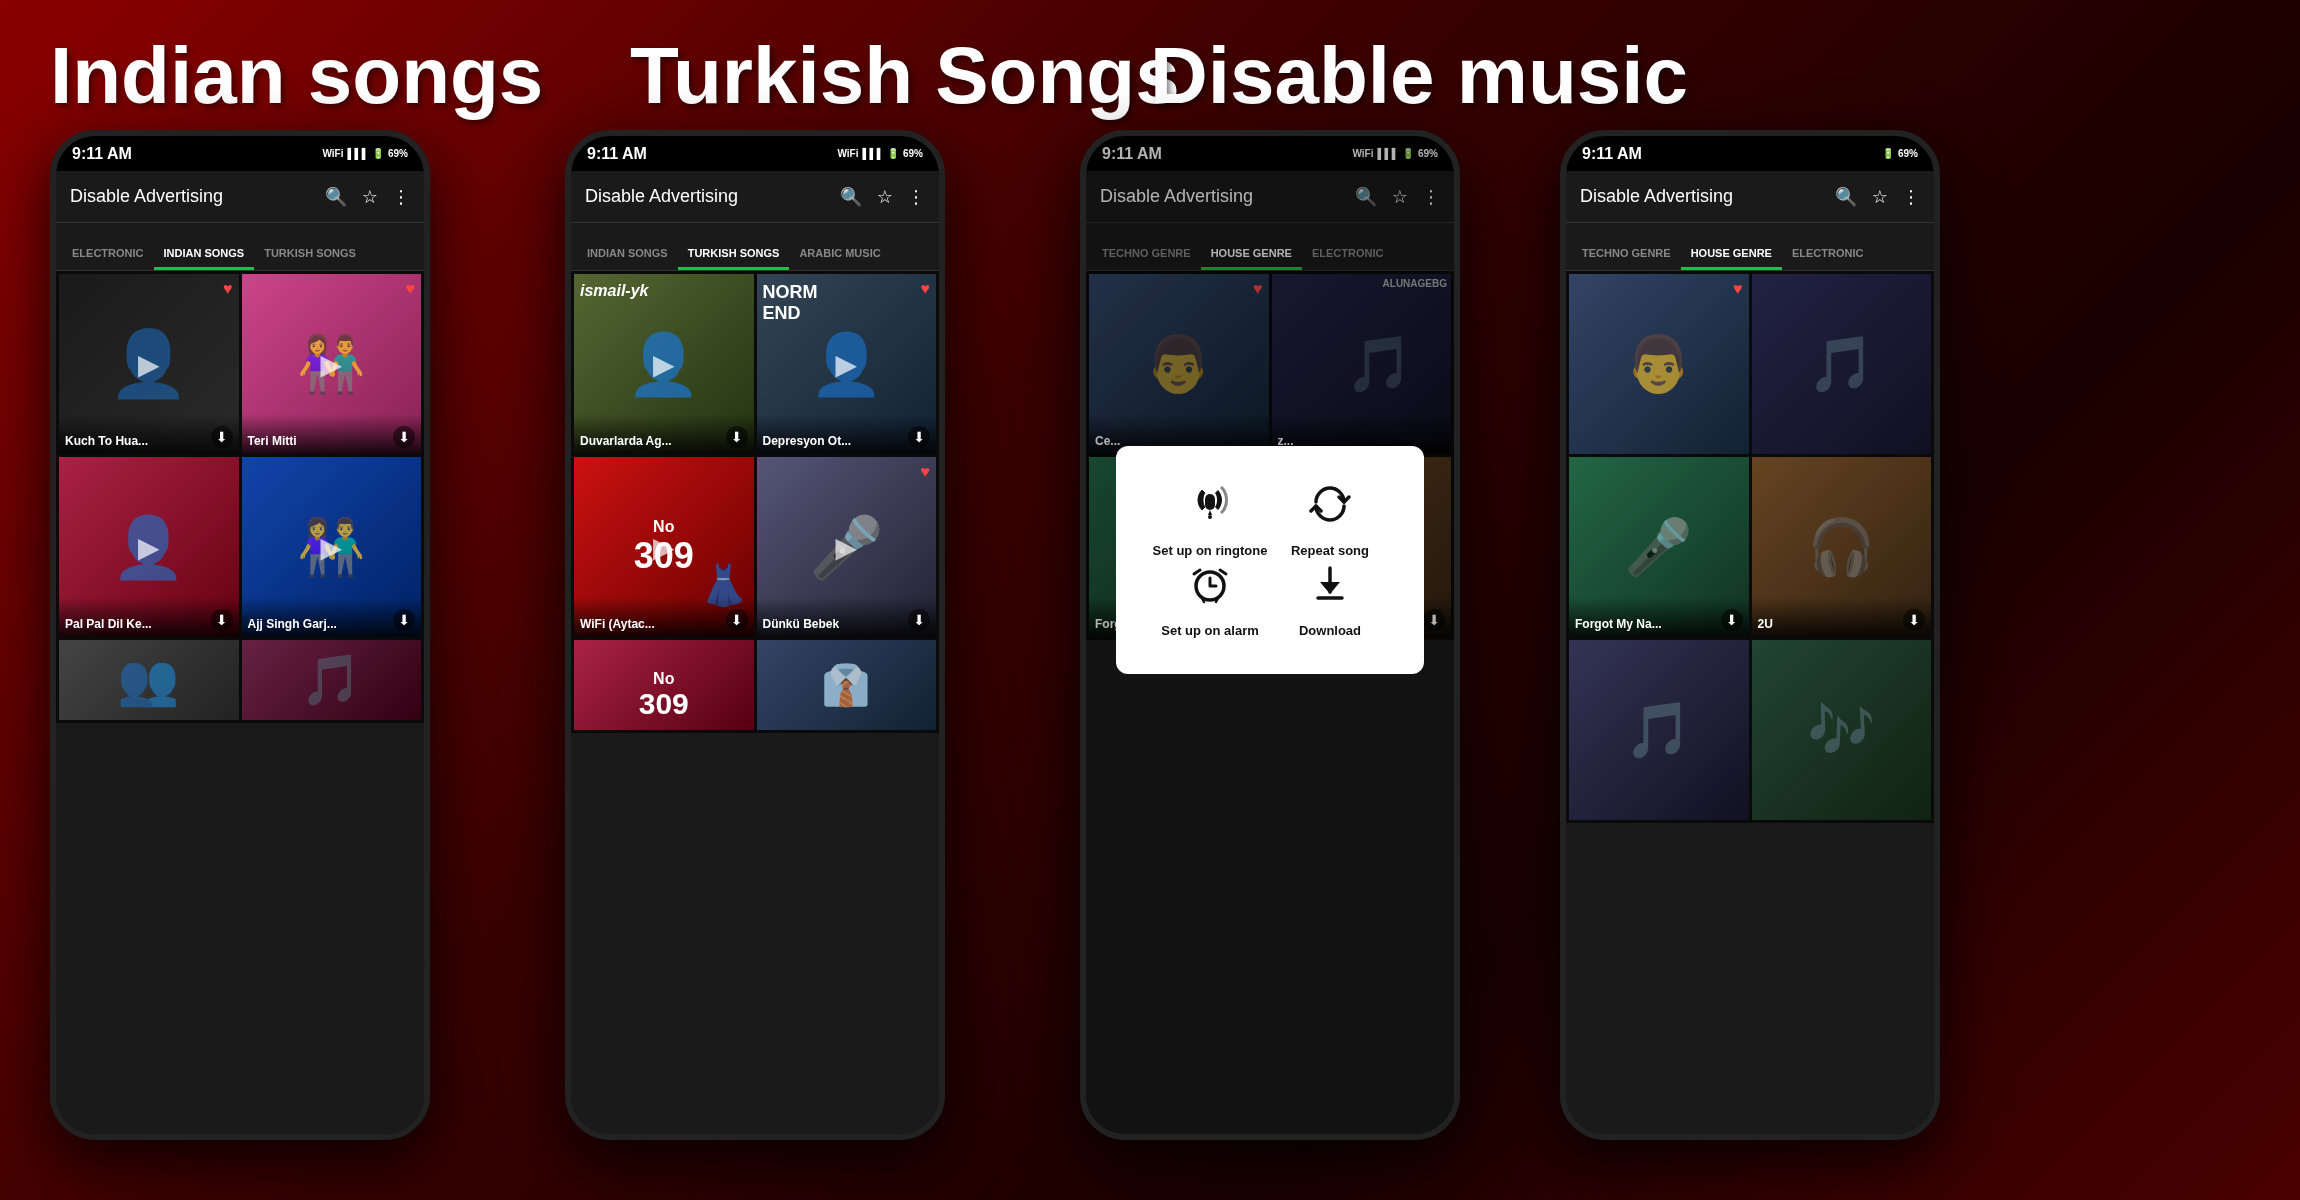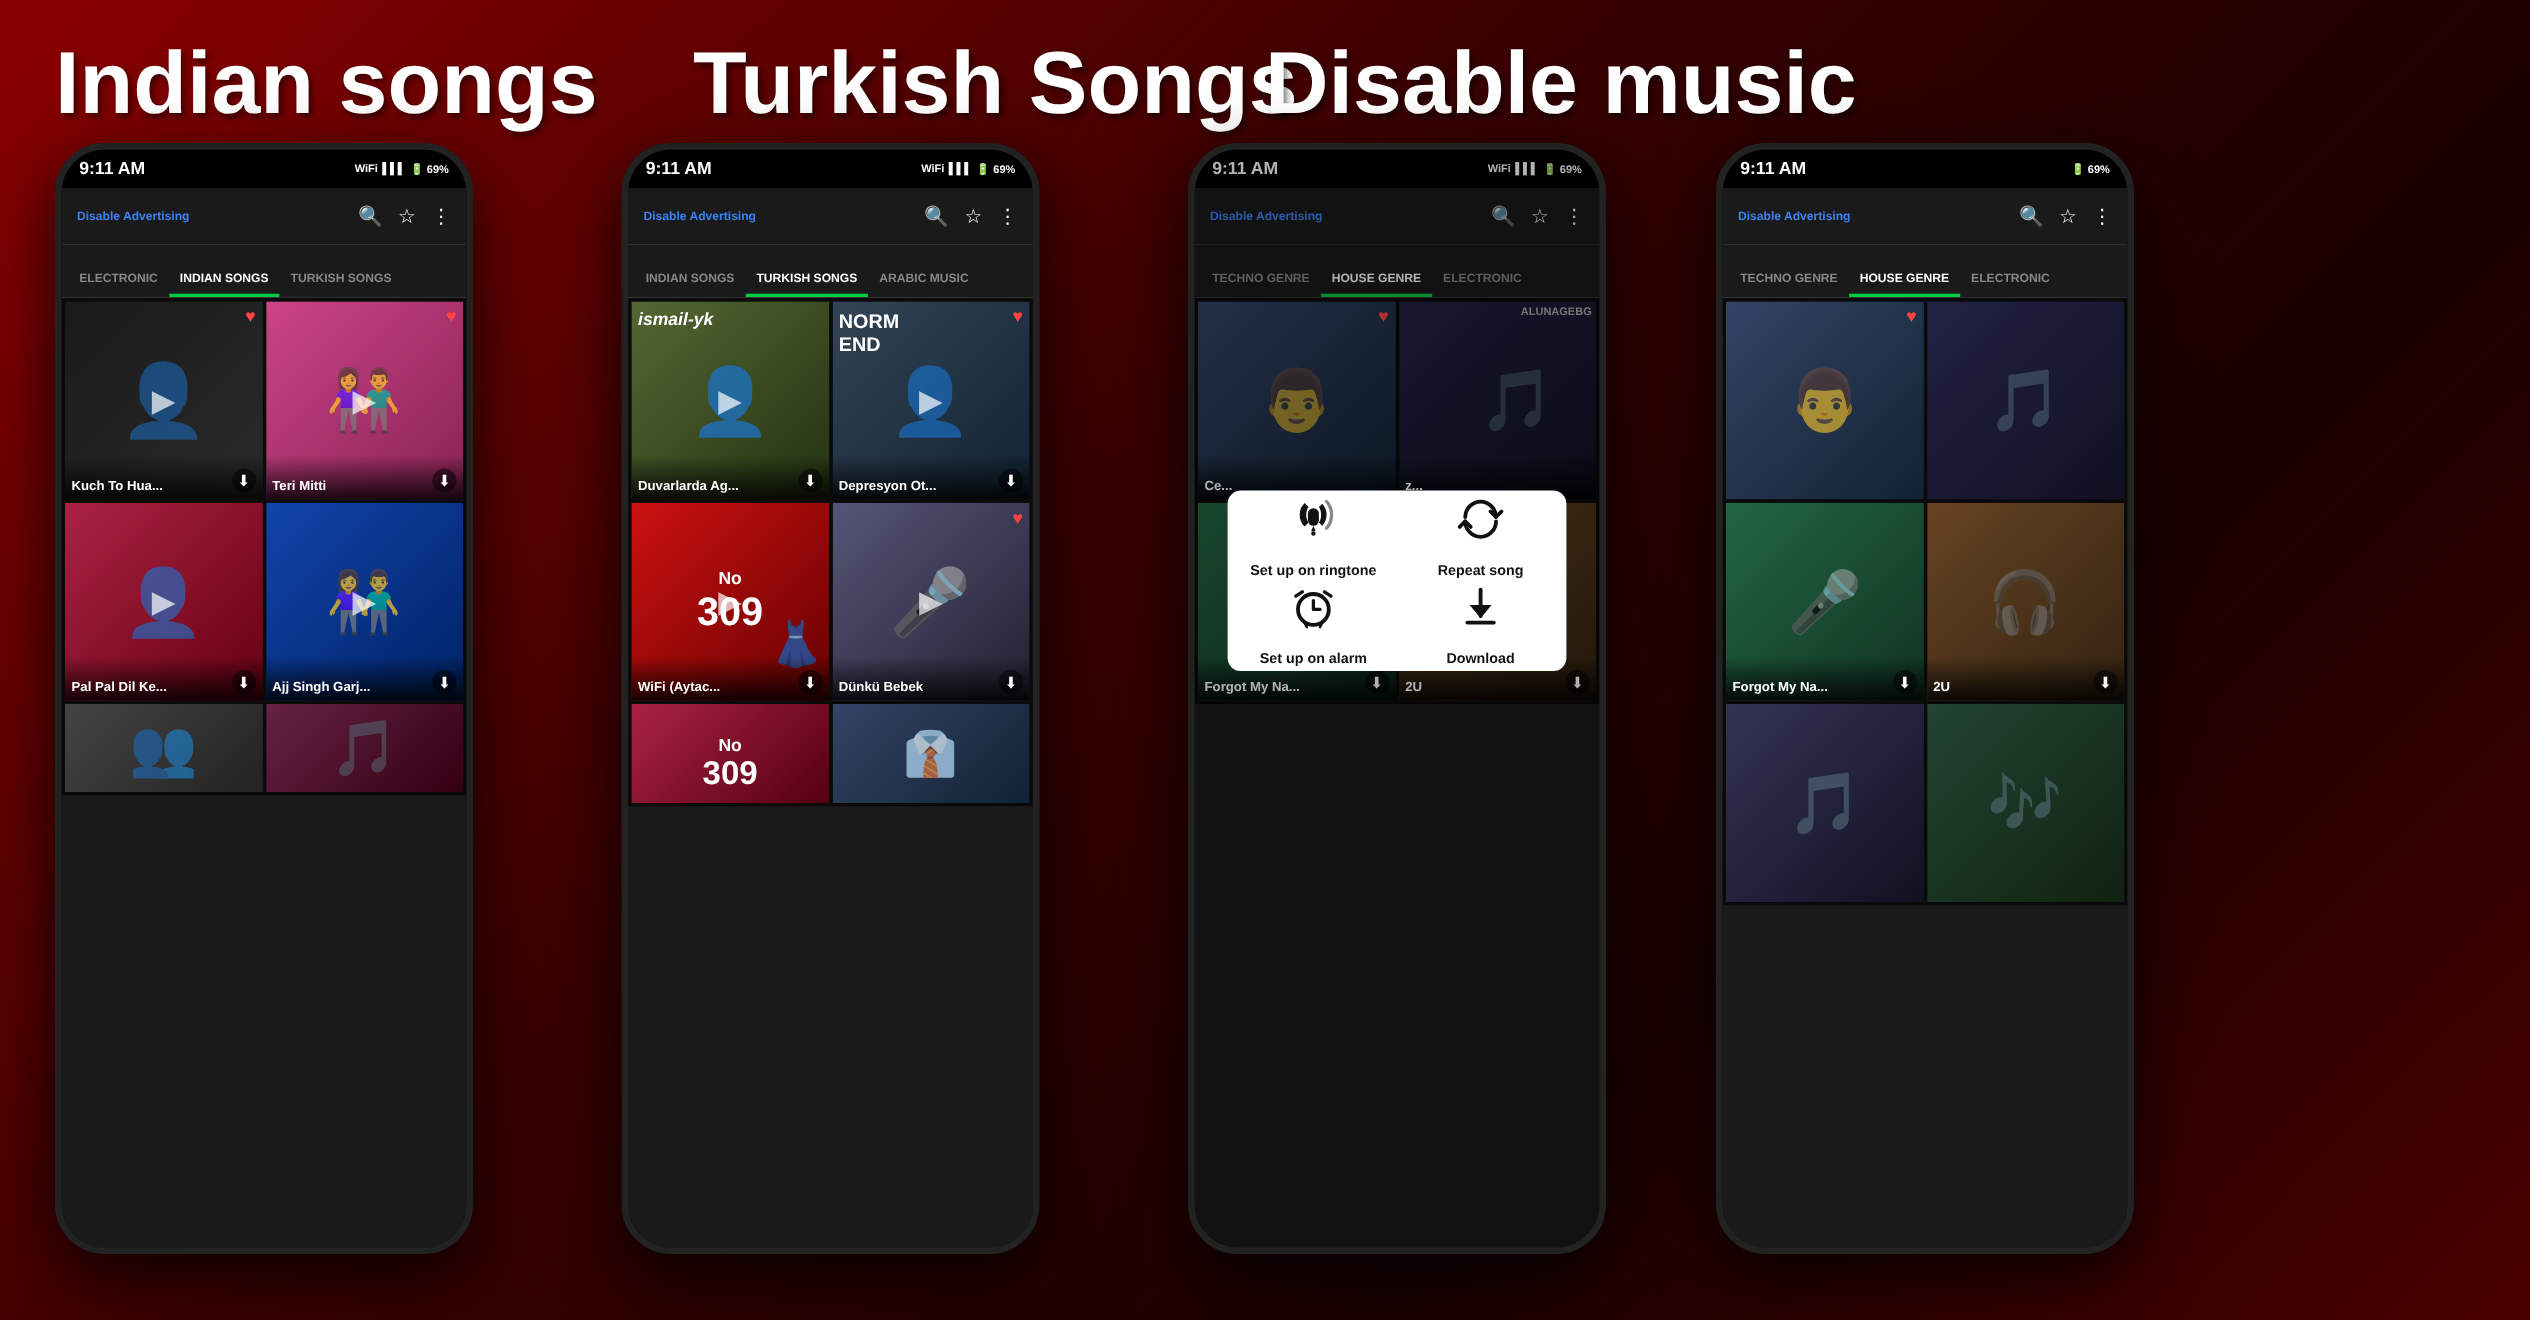--- a/index.html
+++ b/index.html
@@ -83,23 +83,23 @@
     .top-bar {
       height: 52px;
       background: #1a1a1a;
       display: flex;
       align-items: center;
       justify-content: space-between;
       padding: 0 14px;
       border-bottom: 1px solid #333;
     }
     .disable-advertising {
-      color: #3b82f6;
-      font-size: 11px;
-      font-weight: bold;
+      color: #ffffff;
+      font-size: 18px;
+      font-weight: normal;
     }
     .top-icons { display: flex; gap: 14px; align-items: center; }
     .top-icon { color: white; font-size: 18px; cursor: pointer; }
 
     
     .tabs {
       height: 48px;
       background: #1a1a1a;
       display: flex;
       align-items: flex-end;
@@ -188,21 +188,21 @@
     }
 
     
     .context-menu {
       position: absolute;
       top: 310px;
       left: 30px;
       right: 30px;
       background: white;
       border-radius: 12px;
-      padding: 4px;
+      padding: 36px;
       z-index: 50;
       display: grid;
       grid-template-columns: 1fr 1fr;
       gap: 4px;
     }
     .menu-item {
       display: flex;
       flex-direction: column;
       align-items: center;
       gap: 8px;

